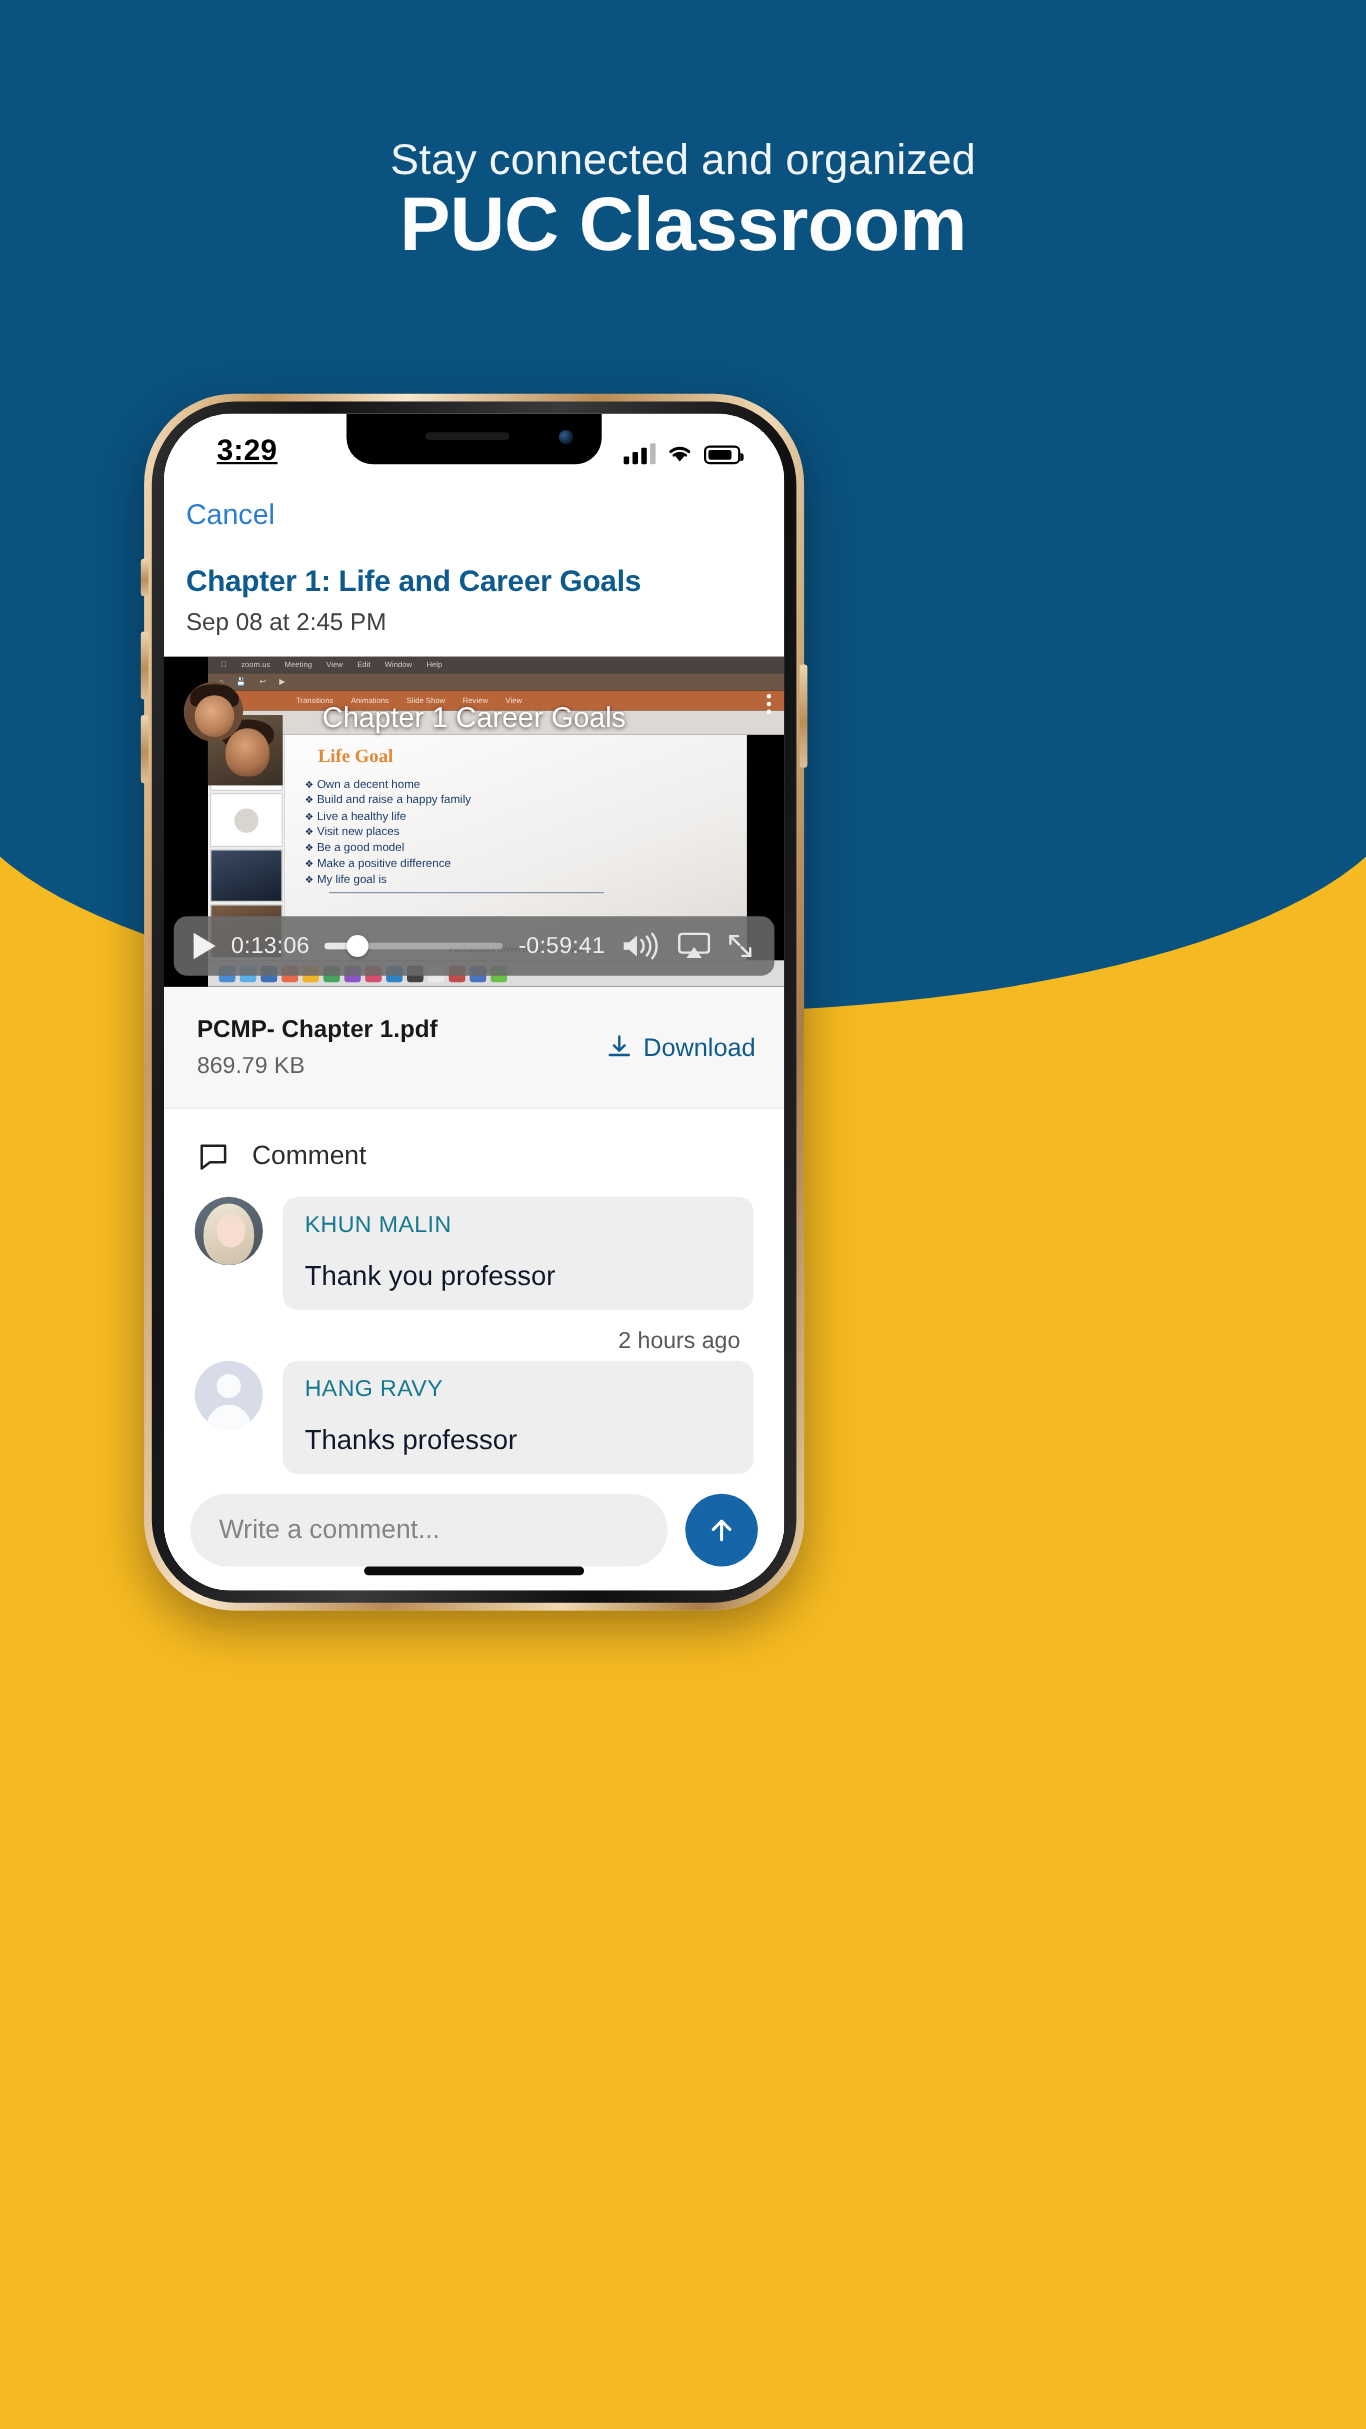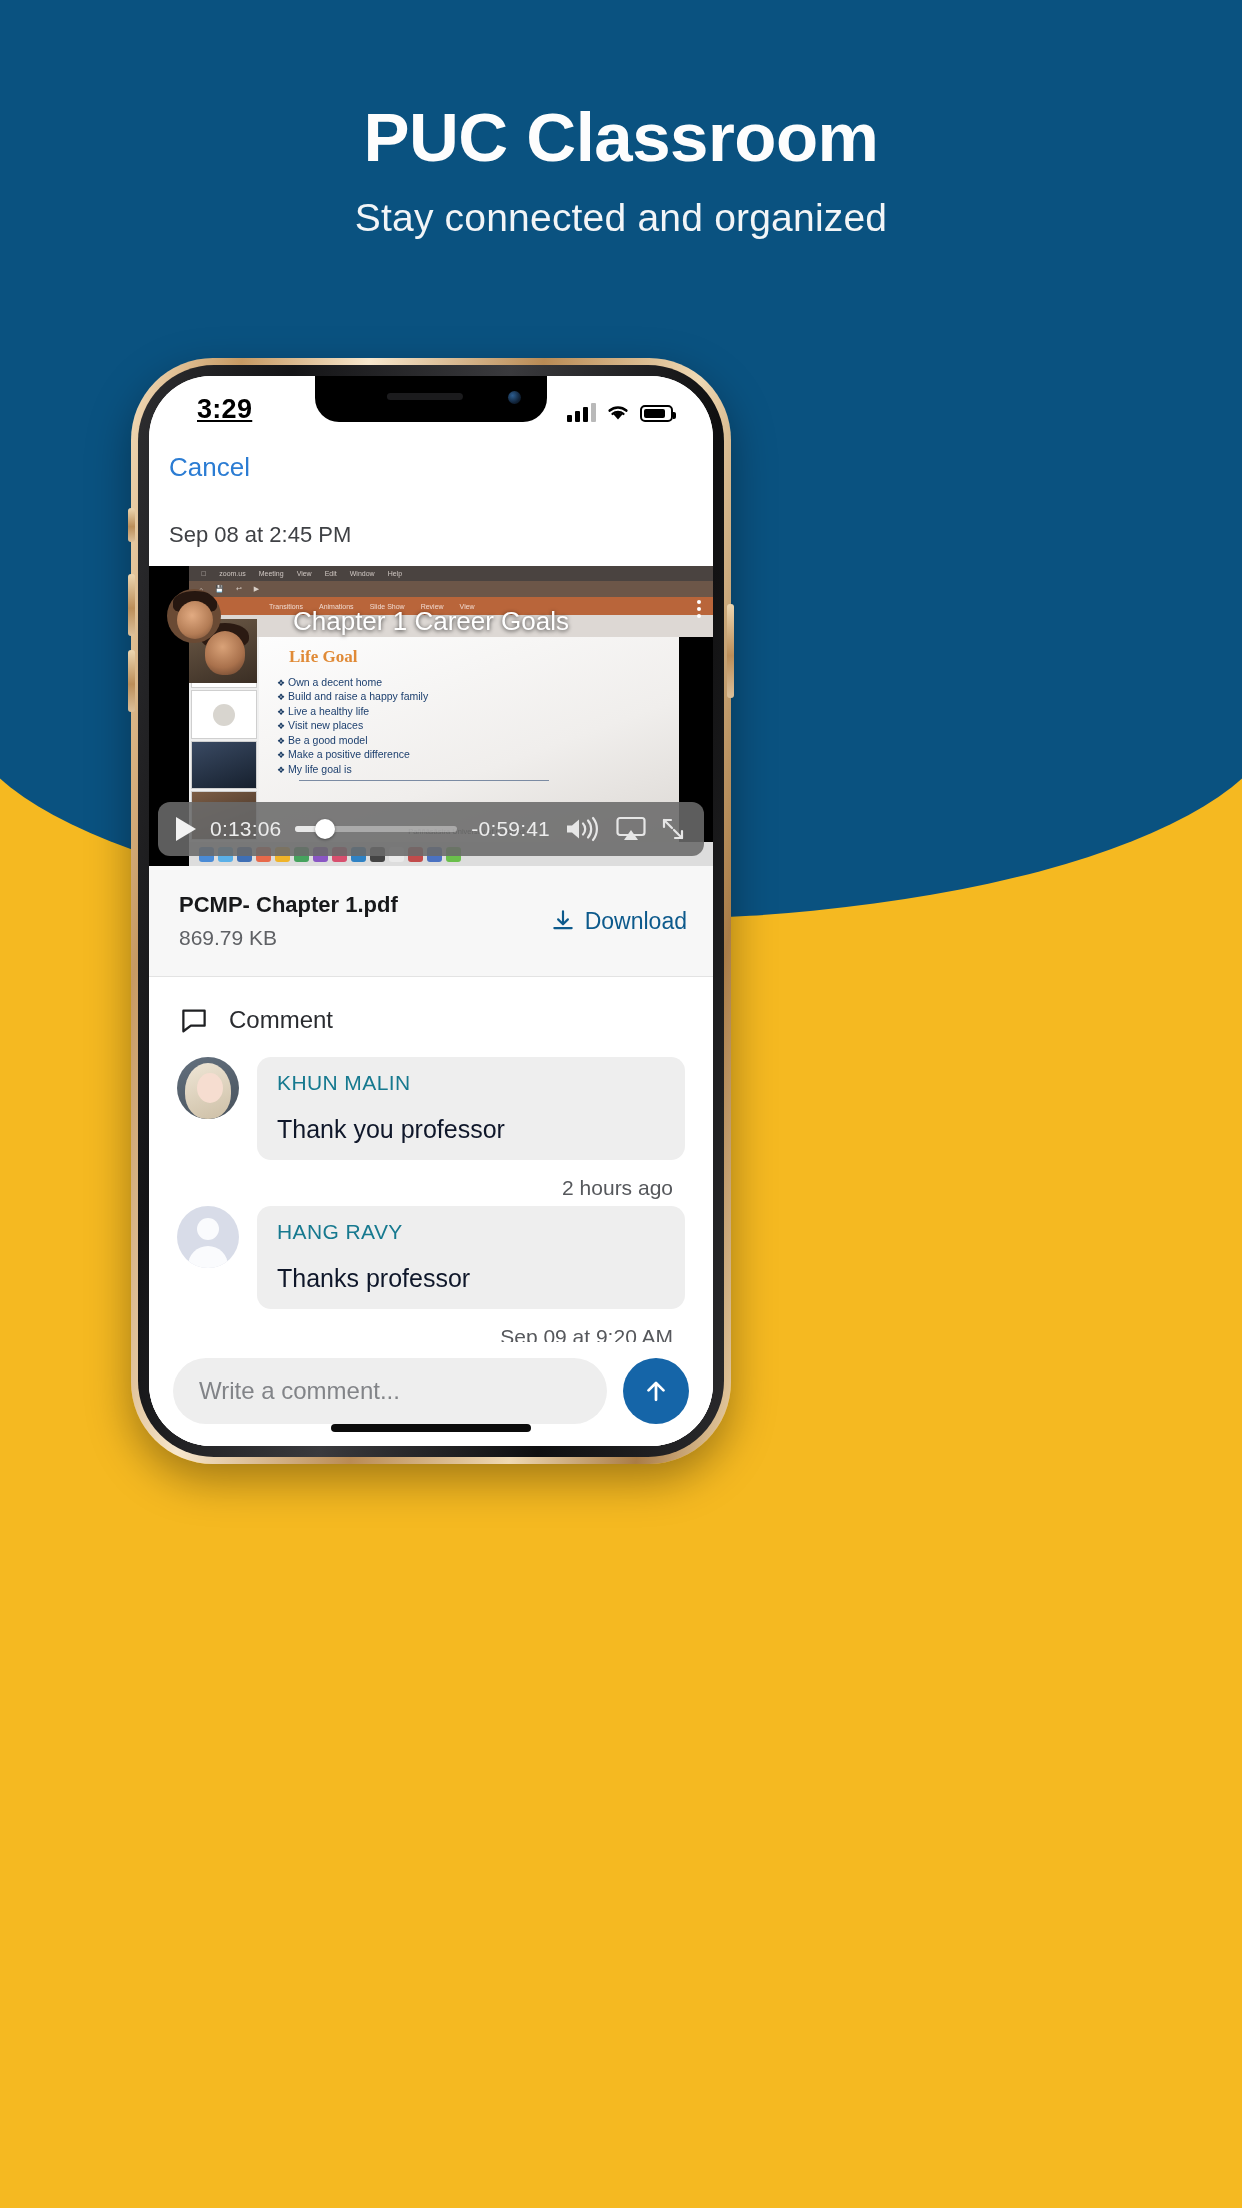--- a/index.html
+++ b/index.html
@@ -640,22 +640,22 @@
     z-index: 50;
   }
 </style>
 </head>
 <body>
 
 <div id="promo-stage" style="background: rgb(245, 185, 33);">
   <div id="bg-blue" style="background: rgb(10, 82, 128);"></div>
 
   <div id="promo-header">
+    <div id="promo-subtitle">Stay connected and organized</div>
     <div id="promo-title">PUC Classroom</div>
-    <div id="promo-subtitle">Stay connected and organized</div>
   </div>
 
   <div id="phone">
     <div id="phone-gold"></div>
     <div class="side-btn left" style="top:150px;height:34px;"></div>
     <div class="side-btn left" style="top:216px;height:62px;"></div>
     <div class="side-btn left" style="top:292px;height:62px;"></div>
     <div class="side-btn right" style="top:246px;height:94px;"></div>
     <div id="phone-dark"></div>
 
@@ -687,20 +687,21 @@
           </div>
         </div>
 
         <div id="app-body">
 
           <div id="cancel-row">
             <button id="cancel-button">Cancel</button>
           </div>
 
           <div id="post-header">
+            <div id="post-title">Chapter 1: Life and Career Goals</div>
             <div id="post-date">Sep 08 at 2:45 PM</div>
           </div>
 
           <div id="video-player">
             <div id="vid-mac-bar">
               <span></span>
               <span>zoom.us</span>
               <span>Meeting</span>
               <span>View</span>
               <span>Edit</span>

